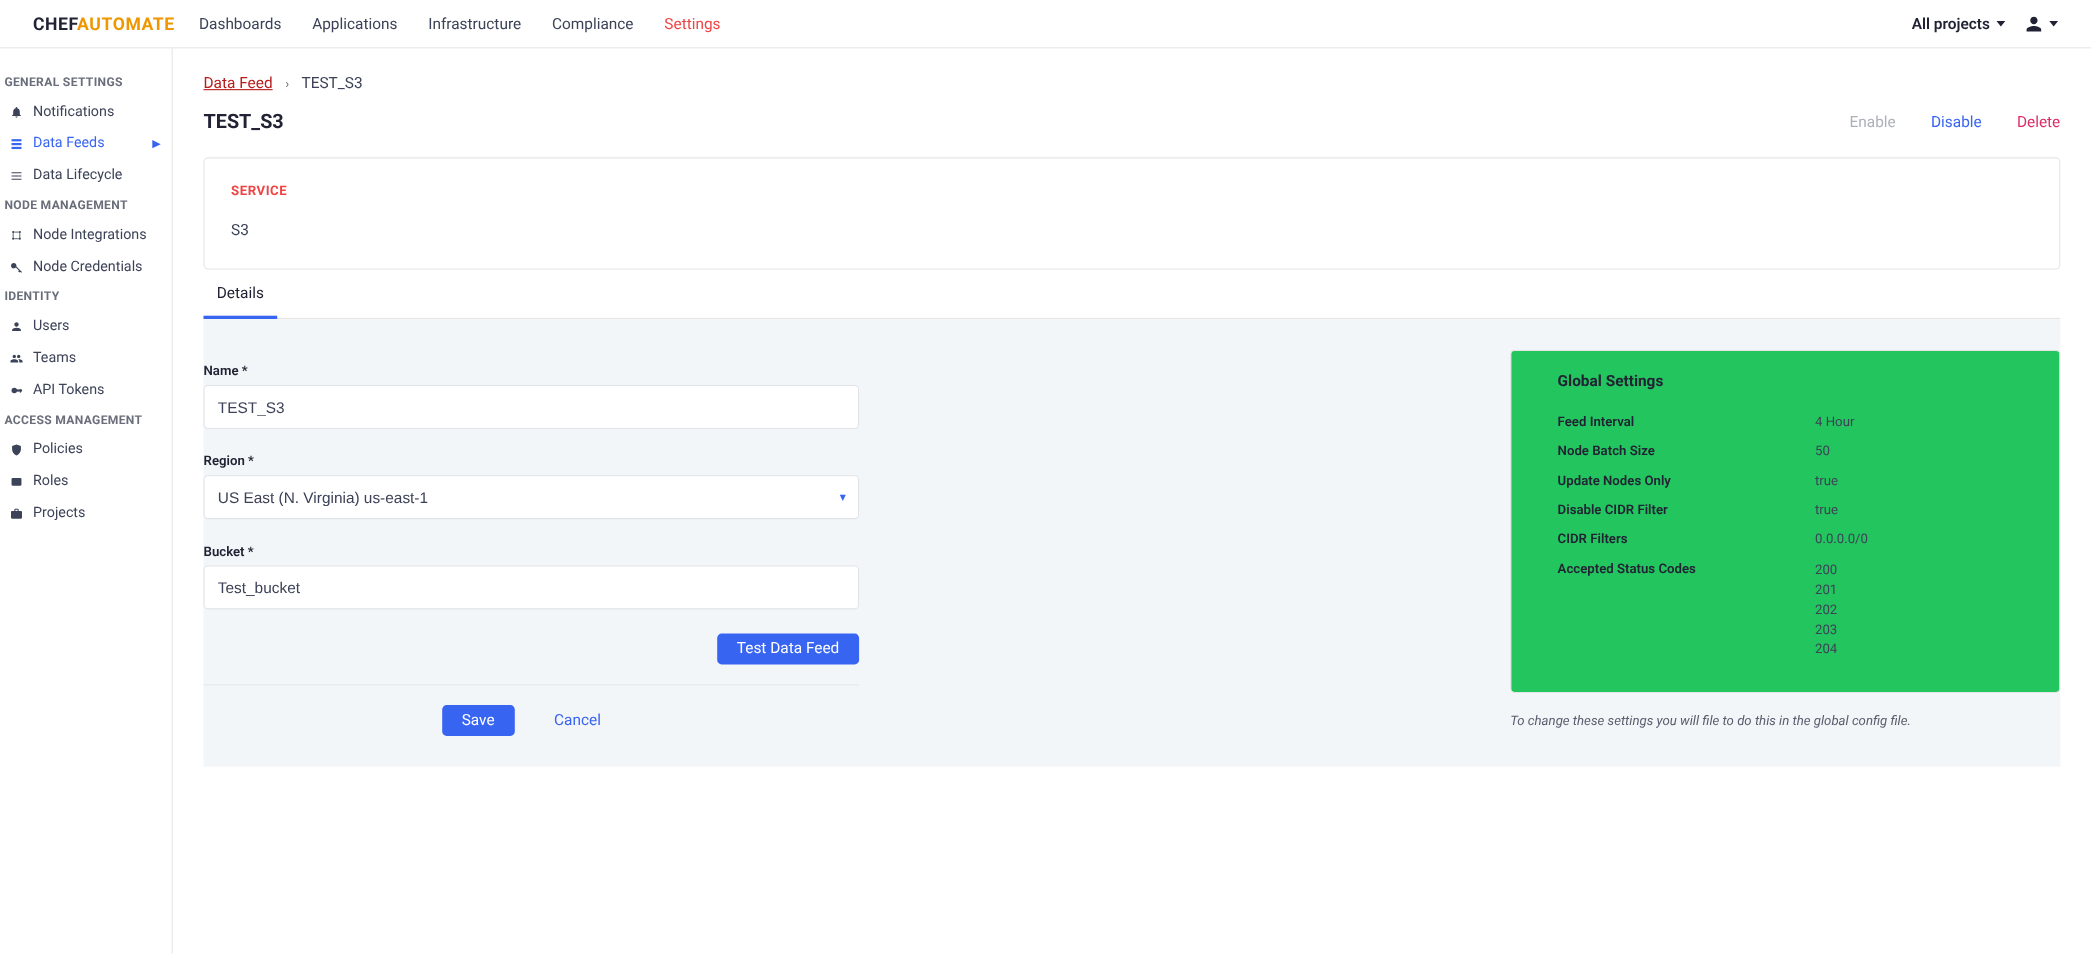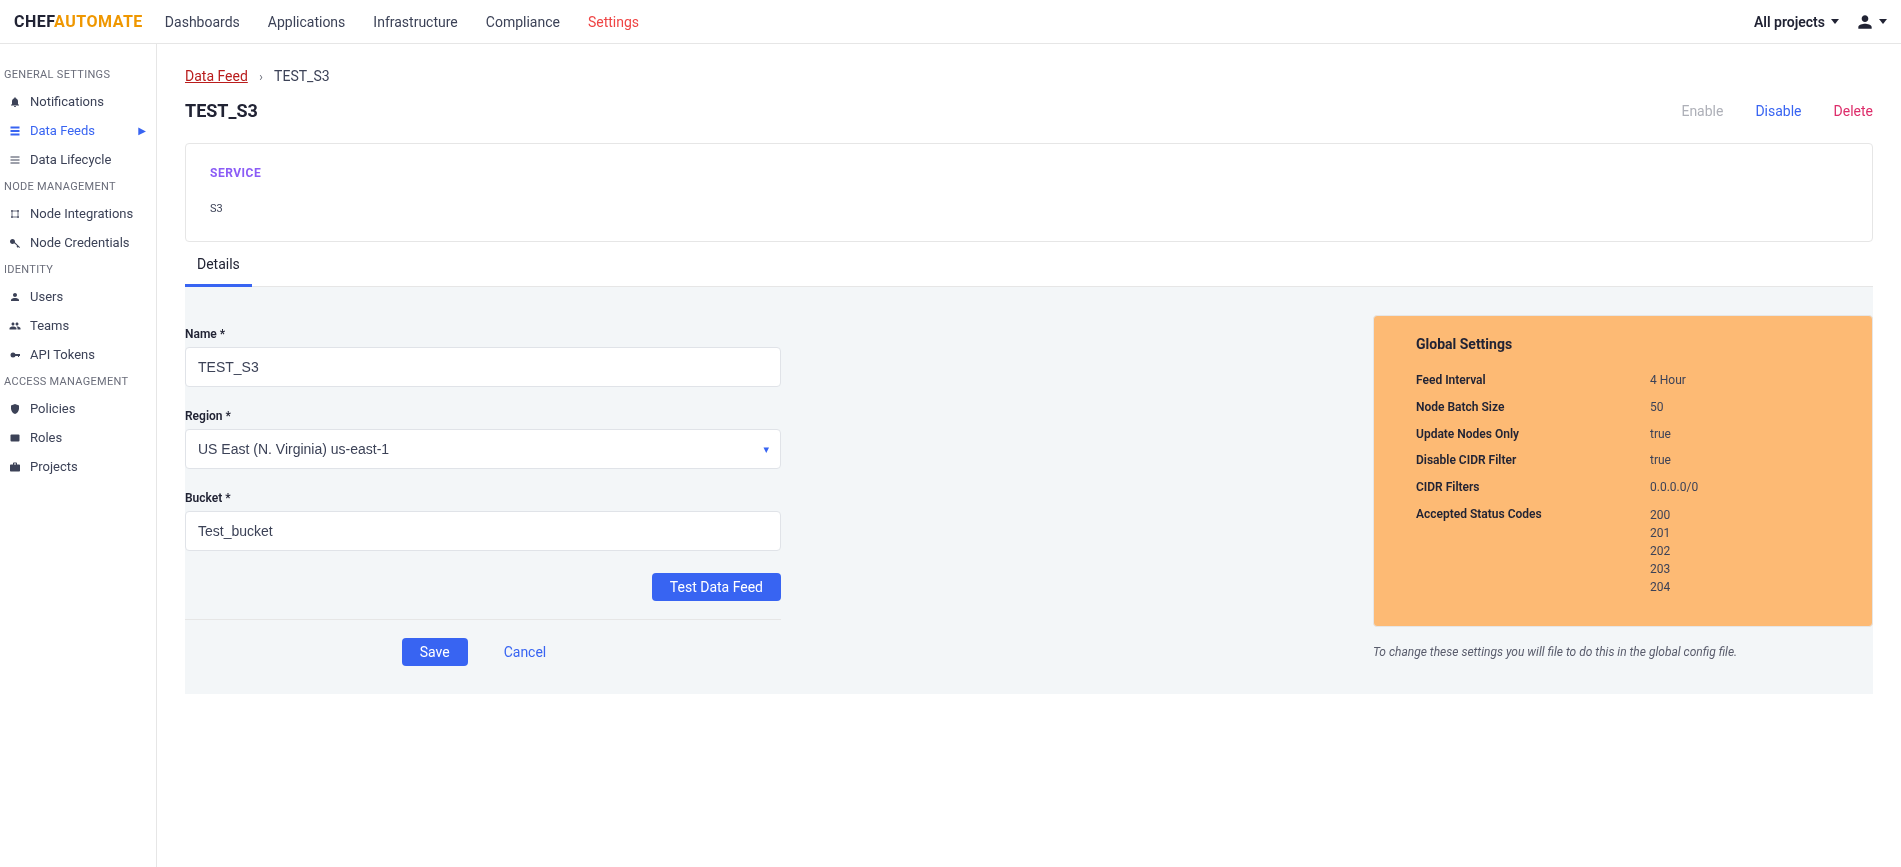--- a/index.html
+++ b/index.html
@@ -1,55 +1,55 @@
 <!DOCTYPE html>
 <html><head>
 <meta charset="utf-8">
 <style>
   * { box-sizing: border-box; margin: 0; padding: 0; }
   body { font-family: -apple-system, BlinkMacSystemFont, "Segoe UI", Roboto, sans-serif; color: #212334; background: #fff; font-size: 14px; }
   
   
-  .topnav { display: flex; align-items: center; height: 44px; border-bottom: 1px solid #e6e6e6; padding: 0 14px; }
+  .topnav { display: flex; align-items: center; height: 44px; border-bottom: 1px solid #e6e6e6; padding: 0 30px; }
   .logo { font-weight: 700; font-size: 16px; letter-spacing: 0.5px; margin-right: 22px; }
   .logo .chef { color: #212334; }
   .logo .automate { color: #ef9700; }
   .navlinks { display: flex; gap: 28px; }
   .navlink { color: #3c4257; text-decoration: none; font-size: 14px; cursor: pointer; text-align: center; }
   .navlink.active { color: #ef4444; }
   .spacer { flex: 1; }
   .projects-sel { display: flex; align-items: center; gap: 6px; font-weight: 600; font-size: 14px; cursor: pointer; }
   .chev { width: 0; height: 0; border-left: 4px solid transparent; border-right: 4px solid transparent; border-top: 5px solid #212334; display: inline-block; }
   .user-ico { margin-left: 16px; display: flex; align-items: center; gap: 4px; cursor: pointer; }
   .user-ico svg { width: 20px; height: 20px; fill: #212334; }
   
   
   .app { display: flex; min-height: calc(100vh - 44px); }
   .sidebar { width: 157px; border-right: 1px solid #e6e6e6; padding-top: 18px; font-size: 13px; }
-  .side-group-title { color: #6a6d7a; font-size: 11px; letter-spacing: 0.3px; padding: 6px 4px; font-weight: 400; }
+  .side-group-title { color: #6a6d7a; font-size: 11px; letter-spacing: 0.3px; padding: 6px 4px; font-weight: 700; }
   .side-item { display: flex; align-items: center; gap: 8px; padding: 7px 4px 7px 8px; cursor: pointer; color: #3c4257; }
   .side-item .ico { width: 14px; display: inline-flex; justify-content: center; }
   .side-item.active { color: #3864f2; }
   .side-item .arrow { margin-left: auto; margin-right: 6px; color: #3864f2; font-size: 10px; }
   
   .main { flex: 1; padding: 24px 28px 40px 28px; }
   .breadcrumb { font-size: 14px; color: #3c4257; margin-bottom: 16px; }
   .breadcrumb a { color: #b91c1c; text-decoration: underline; }
   .breadcrumb .sep { color: #6a6d7a; margin: 0 8px; font-size: 12px; }
   .page-head { display: flex; align-items: center; margin-bottom: 22px; }
   .page-title { font-size: 18px; font-weight: 700; color: #212334; }
   .page-actions { margin-left: auto; display: flex; gap: 32px; font-size: 14px; }
   .act-enable { color: #aeb0b8; cursor: default; }
   .act-disable { color: #3864f2; cursor: pointer; }
   .act-delete { color: #dd2d6a; cursor: pointer; }
   
   .info-box { border: 1px solid #e6e6e6; border-radius: 4px; padding: 22px 24px 26px 24px; display: flex; gap: 40px; margin-bottom: 0; }
   .info-col { flex: 1; }
-  .info-label { font-size: 12px; font-weight: 700; letter-spacing: 0.5px; color: #8b5cf6; margin-bottom: 22px; }
-  .info-val { font-size: 11px; color: #3c4257; }
+  .info-label { font-size: 12px; font-weight: 700; letter-spacing: 0.5px; color: #ef4444; margin-bottom: 22px; }
+  .info-val { font-size: 14px; color: #3c4257; }
   
   .tabs { display: flex; border-bottom: 1px solid #e6e6e6; margin-top: 0; }
   .tab { padding: 14px 12px; font-size: 14px; cursor: pointer; color: #3c4257; position: relative; }
   .tab.active { color: #212334; }
   .tab.active::after { content: ""; position: absolute; left: 0; right: 0; bottom: -1px; height: 3px; background: #3864f2; }
   
   .details-area { background: #f3f6f8; padding: 28px 0 28px 0; display: flex; gap: 40px; align-items: flex-start; }
   .form-col { flex: 0 0 596px; margin-top: 12px; }
   .field { margin-bottom: 22px; }
   .field-label { font-size: 12px; font-weight: 600; color: #212334; margin-bottom: 6px; display: block; }
@@ -57,21 +57,21 @@
   .select-wrap { position: relative; }
   .select-wrap .sel-chev { position: absolute; right: 12px; top: 50%; transform: translateY(-50%); color: #3864f2; pointer-events: none; font-size: 11px; }
   .btn-row { display: flex; justify-content: flex-end; gap: 0; margin-top: 6px; }
   .btn { border: none; border-radius: 4px; height: 28px; padding: 0 18px; font-size: 14px; cursor: pointer; font-family: inherit; }
   .btn-primary { background: #3864f2; color: #fff; }
   .btn-link { background: transparent; color: #3864f2; }
   .divider { height: 1px; background: #e6e6e6; margin: 18px 0; }
   .save-row { display: flex; justify-content: center; gap: 18px; align-items: center; }
   
   .right-col { flex: 1; display: flex; flex-direction: column; align-items: flex-end; padding-right: 0; }
-  .global-box { background: #fdba74; border: 1px solid #e6e6e6; border-radius: 4px; padding: 20px 70px 20px 42px; width: 500px; }
+  .global-box { background: #22c55e; border: 1px solid #e6e6e6; border-radius: 4px; padding: 20px 70px 20px 42px; width: 500px; }
   .global-title { font-size: 14px; font-weight: 700; color: #212334; margin-bottom: 20px; }
   .gs-row { display: flex; font-size: 12px; color: #212334; line-height: 1.4; margin-bottom: 10px; }
   .gs-k { flex: 0 0 234px; font-weight: 600; }
   .gs-v { color: #3c4257; }
   .gs-list div { line-height: 1.5; }
   .foot-note { font-size: 12px; font-style: italic; color: #595c6c; margin-top: 18px; width: 500px; text-align: left; }
 </style>
 </head>
 <body>
 

